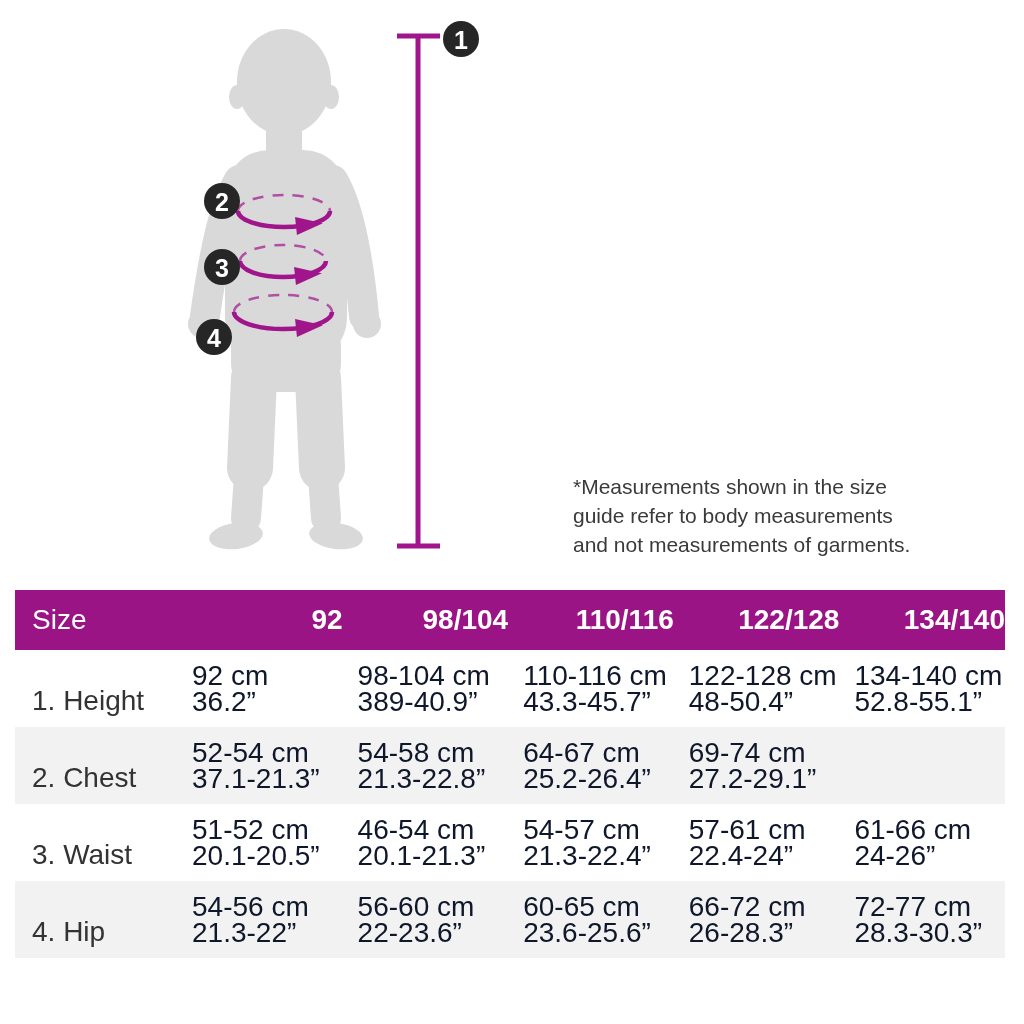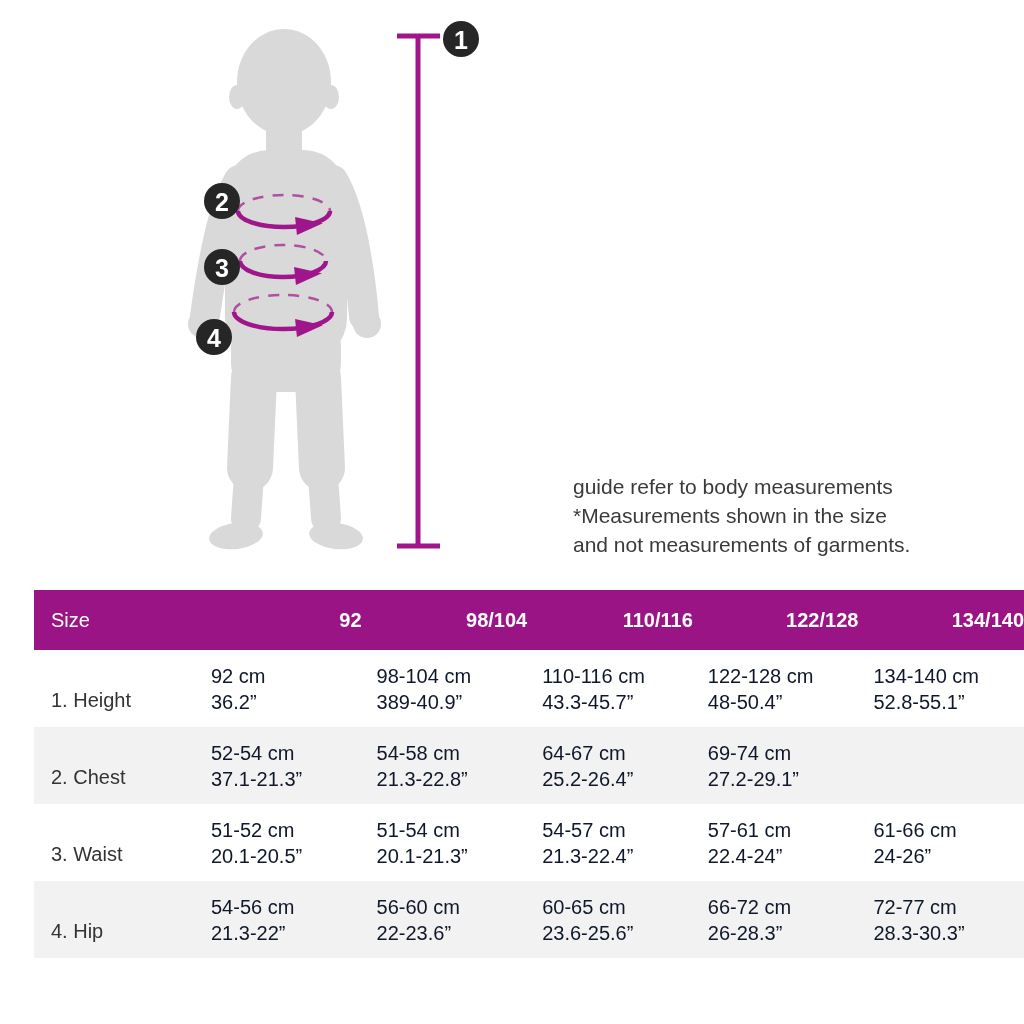--- a/index.html
+++ b/index.html
@@ -19,22 +19,22 @@
   }
 
   
   .note {
     position: absolute; left: 573px; top: 472px; width: 400px;
     font-size: 21px; line-height: 29px; color: #3a3a3a;
   }
 
   
   .size-table {
-    position: absolute; left: 34px; top: 590px; width: 990px;
-    font-size: 20px;
+    position: absolute; left: 15px; top: 590px; width: 990px;
+    font-size: 28px;
   }
   .grid-row {
     display: grid;
     grid-template-columns: 162px repeat(5, 1fr);
     align-items: center;
   }
   .thead { background: #9A1485; color: #ffffff; padding: 6px 0; }
   .thead .grid-row { height: 48px; }
   .thead .row-label { padding-left: 17px; font-weight: normal; }
   .thead .size-val { font-weight: bold; text-align: right; }
@@ -112,22 +112,22 @@
       <circle cx="222" cy="267" r="18" fill="#262626"></circle>
       <text class="badge-num" x="222" y="268">3</text>
     </g>
     <g>
       <circle cx="214" cy="337" r="18" fill="#262626"></circle>
       <text class="badge-num" x="214" y="338">4</text>
     </g>
   </svg>
 
   <div class="note">
+    <div>*Measurements shown in the size</div>
     <div>guide refer to body measurements</div>
-    <div>*Measurements shown in the size</div>
     <div>and not measurements of garments.</div>
   </div>
 
   <div class="size-table">
 
     <div class="thead">
       <div class="grid-row">
         <div class="row-label">Size</div>
         <div class="cell size-val">92</div>
         <div class="cell size-val">98/104</div>
@@ -183,21 +183,21 @@
         </div>
       </div>
 
       <div class="grid-row">
         <div class="row-label">3. Waist</div>
         <div class="cell val-cell">
           <div>51-52 cm</div>
           <div>20.1-20.5”</div>
         </div>
         <div class="cell val-cell">
-          <div>51-54 cm</div>
+          <div>46-54 cm</div>
           <div>20.1-21.3”</div>
         </div>
         <div class="cell val-cell">
           <div>54-57 cm</div>
           <div>21.3-22.4”</div>
         </div>
         <div class="cell val-cell">
           <div>57-61 cm</div>
           <div>22.4-24”</div>
         </div>

